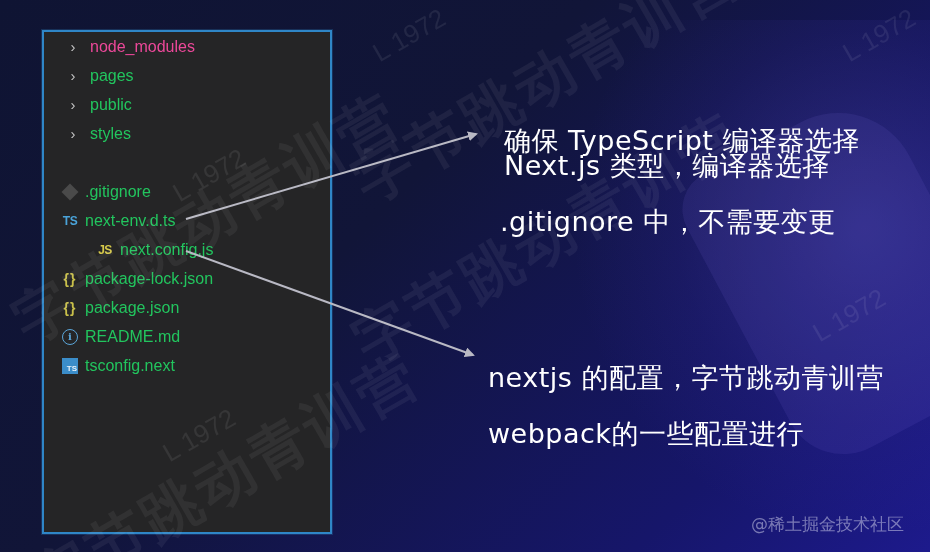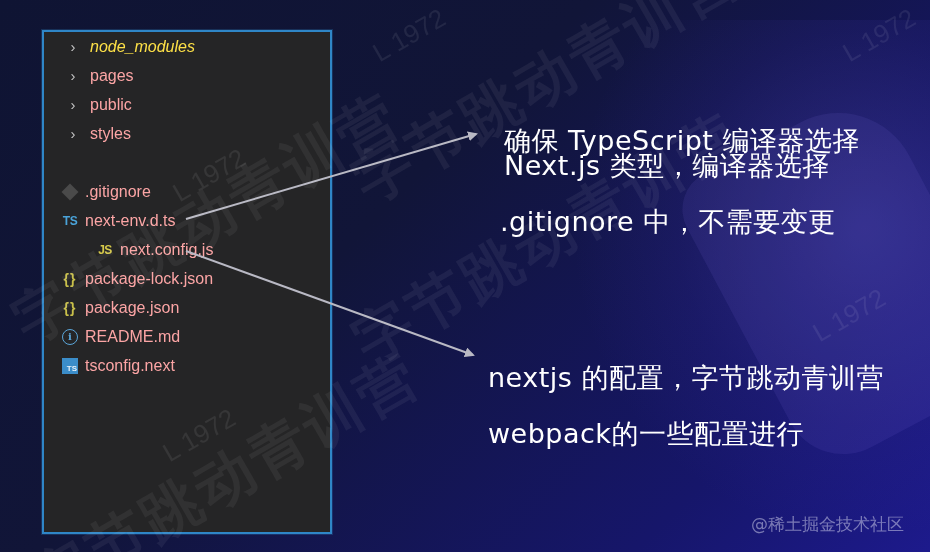--- a/index.html
+++ b/index.html
@@ -33,30 +33,30 @@
       background: #252526;
       border: 2px solid #2f86c7;
       box-shadow: 0 0 0 1px rgba(47,134,199,0.25);
       padding-top: 0px;
       z-index: 2;
     }
     .tree-row {
       position: absolute; left: 0; height: 29px; display: flex; align-items: center;
       font-size: 16px; color: #cccccc; white-space: nowrap;
     }
-    .tree-row.dim .label { color: #fde047; font-style: italic; }
+    .tree-row.dim .label { color: #ec4899; }
     .chev {
       width: 14px; text-align: center; color: #c5c5c5; font-size: 15px; margin-right: 10px;
       display: inline-block;
     }
     .ficon {
       width: 20px; height: 18px; margin-right: 5px; display: inline-flex;
       align-items: center; justify-content: center; font-weight: bold; font-size: 11px;
     }
-    .label { color: #fca5a5; }
+    .label { color: #22c55e; }
 
     .ic-eslint { width: 15px; height: 15px; border-radius: 50%; background: #8a57d6; position: relative; }
     .ic-eslint::after { content: ""; position: absolute; left: 4px; top: 4px; width: 7px; height: 7px; border-radius: 50%; background: #252526; }
     .ic-git { width: 12px; height: 12px; background: #4a4a4a; transform: rotate(45deg); }
     .ic-ts { color: #4aa3d9; font-size: 12px; letter-spacing: -0.5px; }
     .ic-js { color: #d6c94a; font-size: 12px; letter-spacing: -0.5px; margin-left: 35px; }
     .ic-json { color: #c9c04a; font-size: 14px; letter-spacing: 1px; }
     .ic-info { width: 16px; height: 16px; border-radius: 50%; border: 1.6px solid #5ba6d9; color: #5ba6d9; font-size: 10px; font-family: "DejaVu Serif", serif; }
     .ic-tsconfig { width: 16px; height: 16px; background: #3b8dc9; color: #e8f2fa; font-size: 8px; align-items: flex-end; justify-content: flex-end; padding: 0 1px 1px 0; }
 

